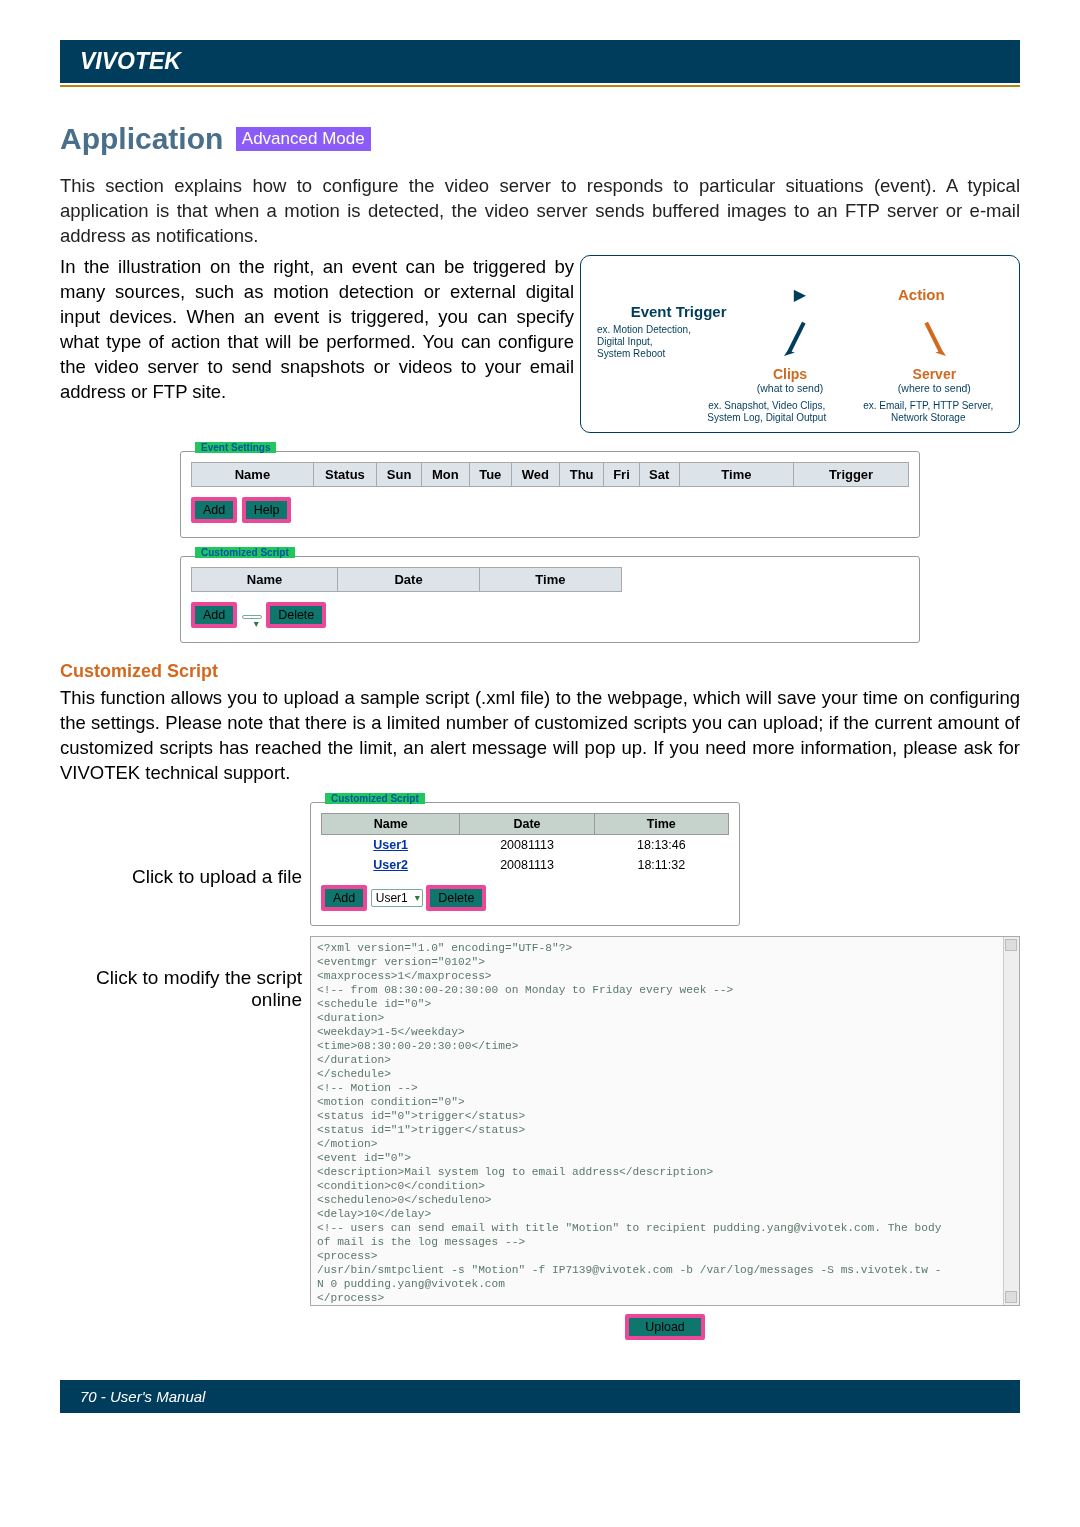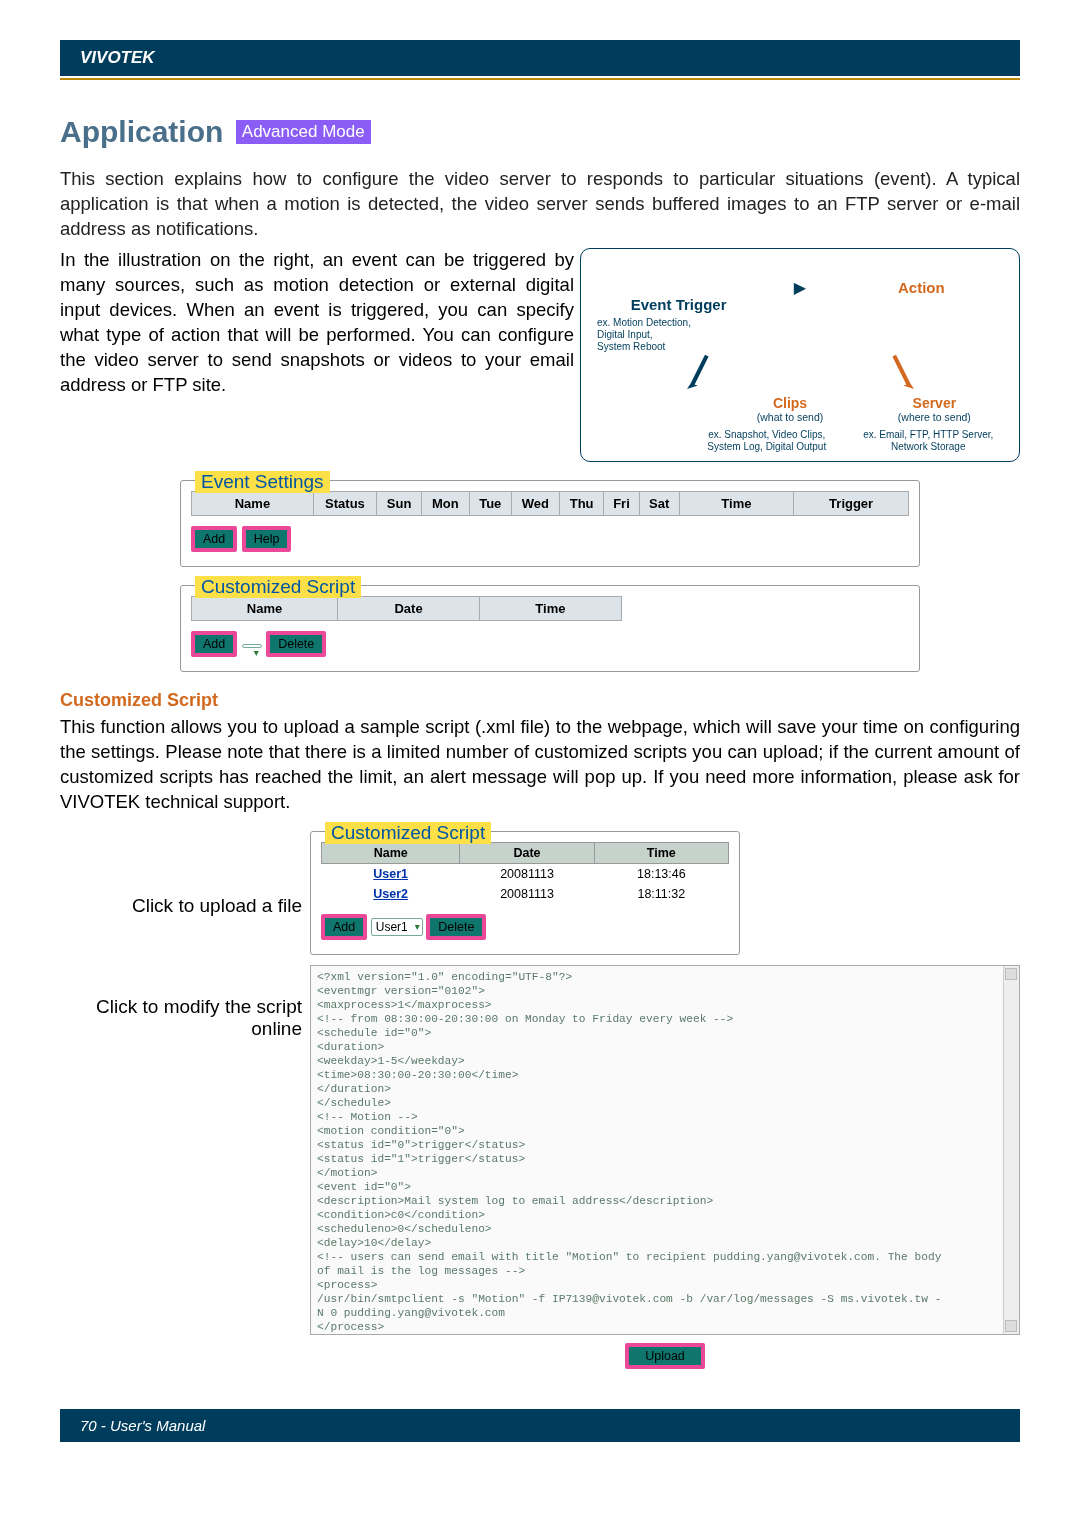--- a/index.html
+++ b/index.html
@@ -1,18 +1,18 @@
 <!DOCTYPE html>
 <html><head>
 <meta charset="utf-8">
 <style>
 * { margin: 0; padding: 0; box-sizing: border-box; }
 body { font-family: Arial, Helvetica, sans-serif; width: 1080px; background: #fff; }
 .page { width: 1080px; padding: 40px 60px; position: relative; }
-.top-bar { background: #003d5c; color: #fff; padding: 8px 20px; font-style: italic; font-weight: bold; font-size: 17px; }
+.top-bar { background: #003d5c; color: #fff; padding: 8px 20px; font-style: italic; font-weight: bold; font-size: 23px; }
 .top-rule { height: 2px; background: #b8860b; margin-top: 2px; }
 .content { padding: 35px 0 20px 0; }
 .app-heading { color: #4a6f8a; font-size: 30px; font-weight: bold; display: inline-block; margin-bottom: 18px; text-align: center; }
 .mode-badge { display: inline-block; background: #8b5cf6; color: #fff; font-size: 17px; padding: 2px 6px; vertical-align: 5px; margin-left: 8px; font-weight: normal; }
 .intro-para { font-size: 18.5px; color: #222; text-align: justify; line-height: 1.35; margin-bottom: 6px; }
 .two-col { display: flex; gap: 6px; }
 .left-text { flex: 1; font-size: 18.5px; text-align: justify; line-height: 1.35; }
 .diagram-box { border: 1.5px solid #003d5c; border-radius: 10px; width: 440px; padding: 14px 10px 8px 10px; font-family: Arial, sans-serif; }
 .diag-row1 { display: flex; align-items: center; justify-content: space-around; }
 .diag-label { color: #003d5c; font-weight: bold; font-size: 15px; text-align: center; }
@@ -20,21 +20,21 @@
 .diag-play { color: #003d5c; font-size: 16px; }
 .diag-sub { color: #003d5c; font-size: 10px; line-height: 1.2; margin-top: 4px; }
 .diag-row2 { display: flex; justify-content: space-around; margin-top: 6px; }
 .diag-media { color: #d2691e; font-weight: bold; font-size: 14px; text-align: center; }
 .diag-send { color: #003d5c; font-size: 10.5px; text-align: center; }
 .diag-ex { color: #003d5c; font-size: 10px; text-align: center; margin-top: 6px; line-height: 1.2; }
 .arrow-svg { width: 36px; height: 36px; }
 
 .panel-area { margin: 18px 0 12px 120px; width: 740px; }
 .fieldset { border: 1px solid #999; border-radius: 3px; padding: 10px 10px 14px 10px; margin-bottom: 18px; position: relative; }
-.legend { color: #0055a5; font-weight: normal; font-size: 19px; position: absolute; top: -10px; left: 14px; background: #fde047; padding: 0 6px; }
+.legend { color: #0055a5; font-weight: bold; font-size: 10px; position: absolute; top: -10px; left: 14px; background: #22c55e; padding: 0 6px; }
 .tbl { width: 100%; border-collapse: collapse; font-size: 13px; }
 .tbl th { background: #dde4e9; border: 1px solid #aaa; padding: 4px 6px; font-weight: bold; text-align: center; }
 .btn { border: 4px solid #ec4899; background: #0f766e; font-size: 12.5px; padding: 2px 8px; border-radius: 2px; cursor: pointer; display: inline-block; }
 .btn-row { margin-top: 10px; }
 .sel { border: 1px solid #7a9; background: #fff; font-size: 12px; padding: 1px 14px 1px 4px; border-radius: 2px; position: relative; display: inline-block; }
 .sel::after { content: "▾"; color: #2a7a3a; font-size: 10px; position: absolute; right: 2px; top: 2px; }
 
 .cs-heading { color: #d2691e; font-weight: bold; font-size: 18px; margin-top: 6px; margin-bottom: 4px; }
 .cs-para { font-size: 18.5px; text-align: justify; line-height: 1.35; }
 
@@ -81,21 +81,21 @@
       <div class="diagram-box">
         <div class="diag-row1">
           <div style="width:120px;margin-top:33px;">
             <div class="diag-label">Event Trigger</div>
           </div>
           <div class="diag-play">▶</div>
           <div style="width:120px;text-align:center;">
             <div class="diag-action">Action</div>
           </div>
         </div>
-        <div style="display:flex;flex-direction:column;">
+        <div style="display:flex;">
           <div class="diag-sub" style="width:130px;padding-left:6px;white-space:pre-line;">ex. Motion Detection,
 Digital Input,
 System Reboot</div>
           <div style="flex:1;display:flex;justify-content:space-around;">
             <svg class="arrow-svg" viewBox="0 0 40 40">
                 <path d="M30 2 L14 34 L18 36 L34 4 Z M14 34 L10 40 L22 36 Z" fill="#003d5c"></path>
               </svg>
             <svg class="arrow-svg" viewBox="0 0 40 40">
                 <path d="M10 2 L26 34 L22 36 L6 4 Z M26 34 L30 40 L18 36 Z" fill="#d2691e"></path>
               </svg>

